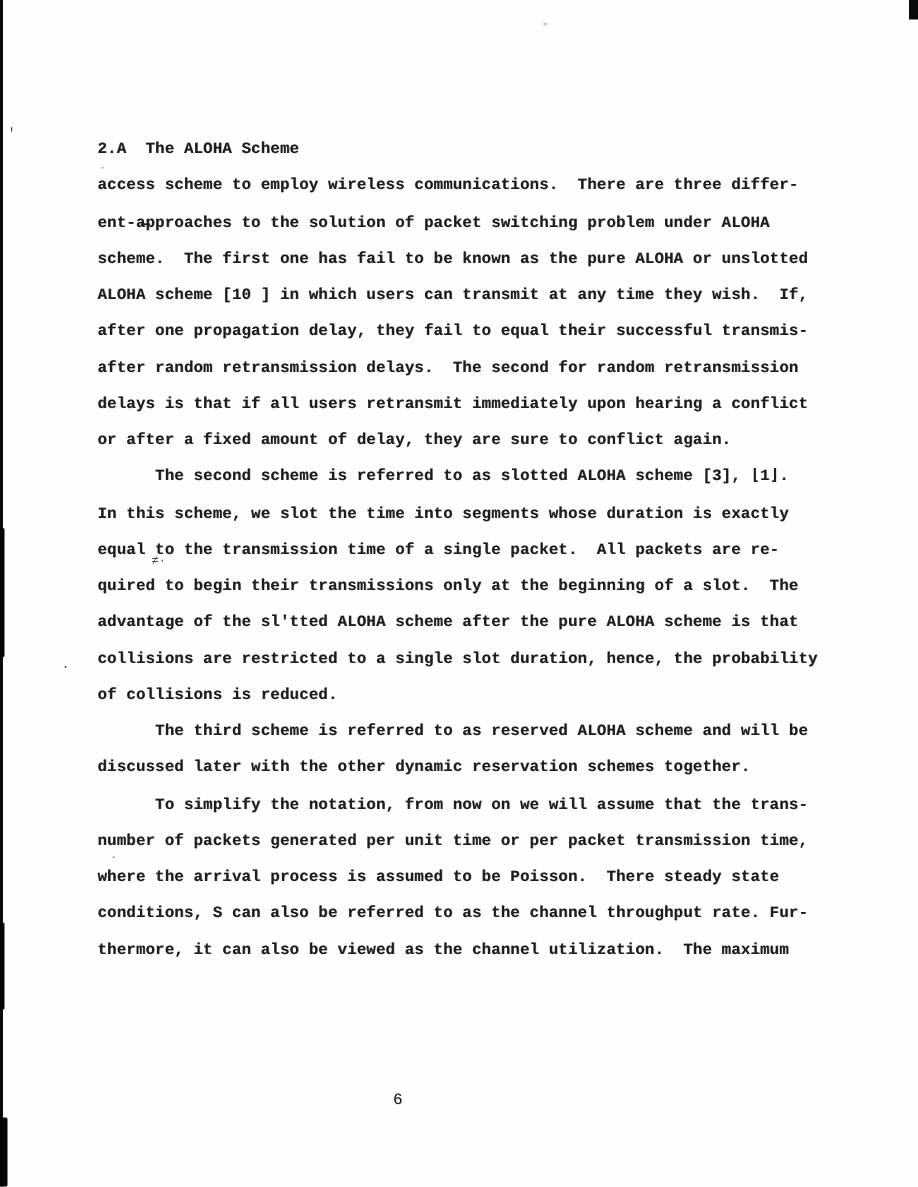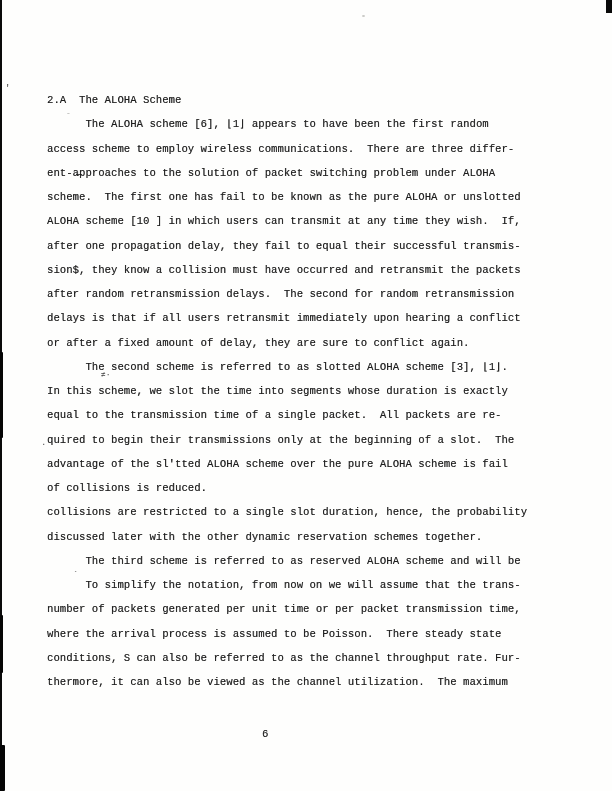--- a/index.html
+++ b/index.html
@@ -26,21 +26,21 @@
   .corner-mark{
     position:absolute;left:606px;top:0;width:6px;height:13px;
     background:#0a0a0a;
   }
   .faint-dot{
     position:absolute;left:362px;top:15px;width:3px;height:2px;
     background:#c9c9c6;border-radius:50%;
   }
   
   .textblock{
-    position:absolute;left:47px;top:88px;width:500px;
+    position:absolute;left:65px;top:88px;width:500px;font-weight:bold;
   }
   .line{
     white-space:pre;
     font-size:10.5px;
     line-height:24.25px;
     height:24.25px;
     color:#1d1d1d;
     text-shadow:0.3px 0 0 rgba(35,35,35,0.55);
     letter-spacing:0.1px;
   }
@@ -70,39 +70,37 @@
   <div class="faint-dot"></div>
 
   <span class="stray m-margin-top">ʹ</span>
   <span class="stray m-under-heading">-</span>
   <span class="stray m-left-dot">.</span>
   <span class="stray m-smudge">≠·</span>
   <span class="stray m-tick">´</span>
 
   <div class="textblock">
     <div class="line">2.A  The ALOHA Scheme</div>
-    <div class="line">      The ALOHA scheme [6], ⌊1⌋ appears to have been the first random</div>
     <div class="line">access scheme to employ wireless communications.  There are three differ-</div>
     <div class="line">ent-a̶pproaches to the solution of packet switching problem under ALOHA</div>
     <div class="line">scheme.  The first one has fail to be known as the pure ALOHA or unslotted</div>
     <div class="line">ALOHA scheme [10 ] in which users can transmit at any time they wish.  If,</div>
     <div class="line">after one propagation delay, they fail to equal their successful transmis-</div>
-    <div class="line">sion$, they know a collision must have occurred and retransmit the packets</div>
     <div class="line">after random retransmission delays.  The second for random retransmission</div>
     <div class="line">delays is that if all users retransmit immediately upon hearing a conflict</div>
     <div class="line">or after a fixed amount of delay, they are sure to conflict again.</div>
     <div class="line">      The second scheme is referred to as slotted ALOHA scheme [3], ⌊1⌋.</div>
     <div class="line">In this scheme, we slot the time into segments whose duration is exactly</div>
     <div class="line">equal to the transmission time of a single packet.  All packets are re-</div>
     <div class="line">quired to begin their transmissions only at the beginning of a slot.  The</div>
-    <div class="line">advantage of the sl'tted ALOHA scheme over the pure ALOHA scheme is fail</div>
+    <div class="line">advantage of the sl'tted ALOHA scheme after the pure ALOHA scheme is that</div>
+    <div class="line">collisions are restricted to a single slot duration, hence, the probability</div>
     <div class="line">of collisions is reduced.</div>
-    <div class="line">collisions are restricted to a single slot duration, hence, the probability</div>
+    <div class="line">      The third scheme is referred to as reserved ALOHA scheme and will be</div>
     <div class="line">discussed later with the other dynamic reservation schemes together.</div>
-    <div class="line">      The third scheme is referred to as reserved ALOHA scheme and will be</div>
     <div class="line">      To simplify the notation, from now on we will assume that the trans-</div>
     <div class="line">number of packets generated per unit time or per packet transmission time,</div>
     <div class="line">where the arrival process is assumed to be Poisson.  There steady state</div>
     <div class="line">conditions, S can also be referred to as the channel throughput rate. Fur-</div>
     <div class="line">thermore, it can also be viewed as the channel utilization.  The maximum</div>
   </div>
 
   <div class="pagenum">6</div>
 
 </div>

